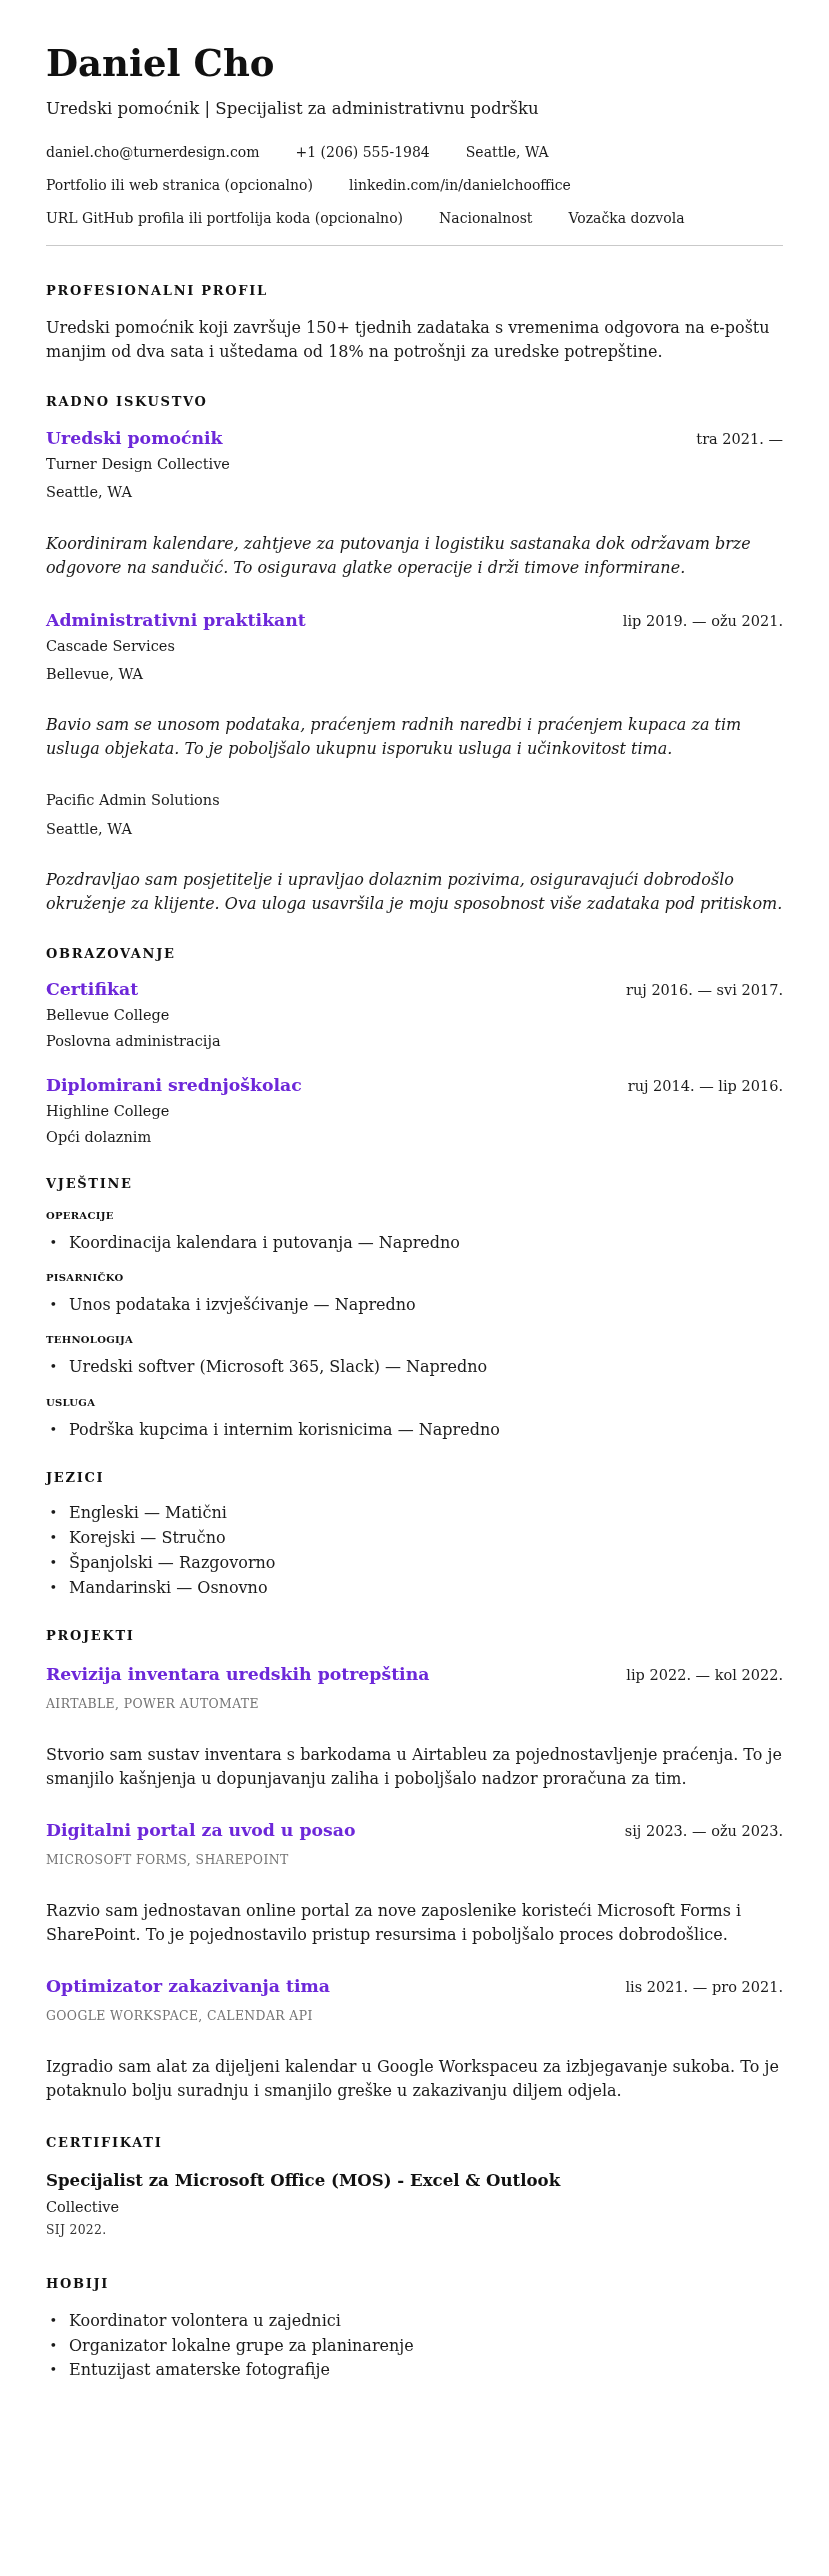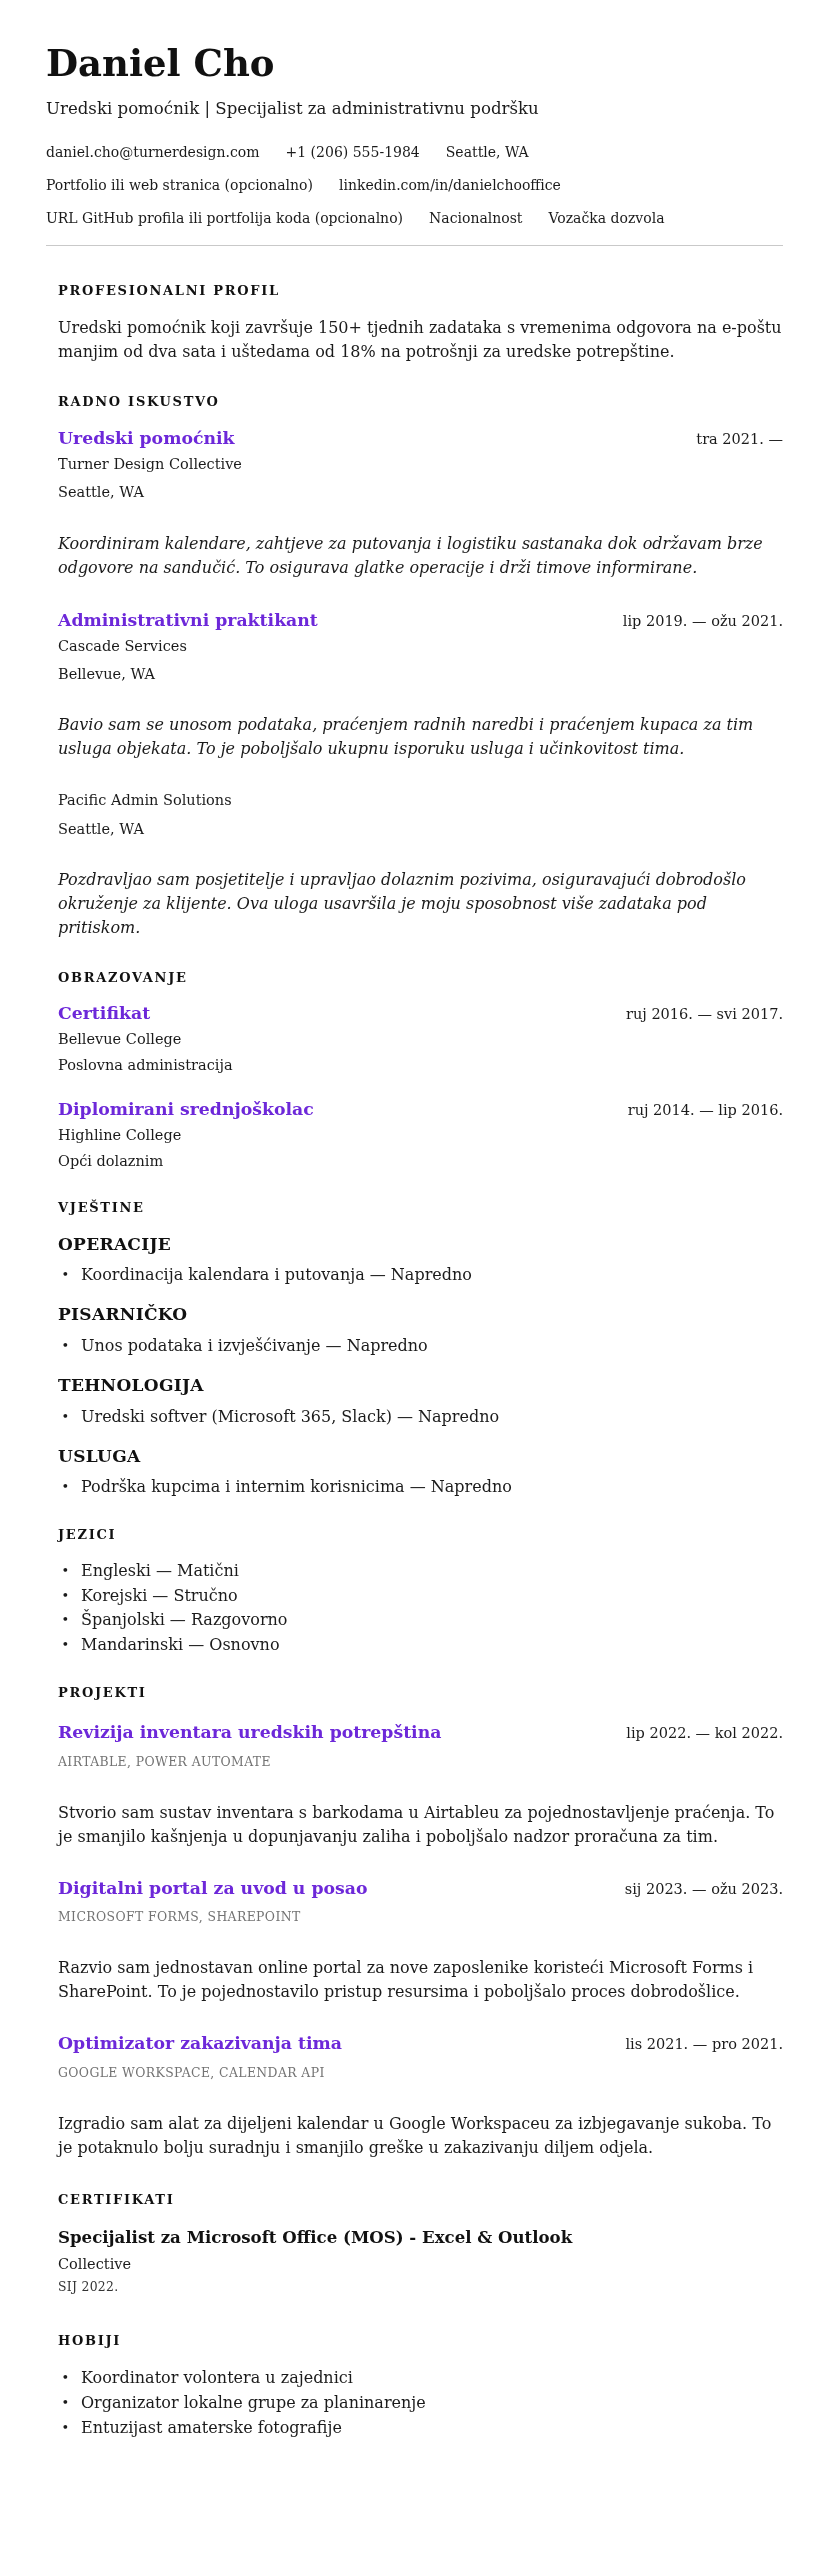--- a/index.html
+++ b/index.html
@@ -16,34 +16,34 @@
     font-size: 37px;
     font-weight: 700;
     line-height: 1.1;
     margin: 0 0 15px 0;
     color: #111;
   }
   .subtitle { font-size: 16.6px; line-height: 1.25; margin: 0 0 25px 0; }
 
   .contact-row {
     display: flex;
-    gap: 26px;
+    gap: 36px;
     font-size: 14px;
     line-height: 1.2;
     margin-bottom: 16px;
     flex-wrap: wrap;
   }
   .divider {
     border: none;
     border-top: 1.4px solid #c9c9c9;
     margin: 18px 0 0 0;
     height: 0;
   }
 
-  section { margin-top: 30px; margin-left: 12px; }
+  section { margin-top: 30px; }
   section.sec-profile { margin-top: 37px; }
   section.sec-certifications { margin-top: 32px; }
   section.sec-hobbies { margin-top: 39px; }
 
   h2.sec-heading {
     font-size: 13px;
     font-weight: 700;
     letter-spacing: 1.7px;
     line-height: 1.2;
     margin: 0 0 18px 0;
@@ -66,21 +66,21 @@
   .entry-company { font-size: 14.5px; line-height: 1.25; margin-top: 6.2px; }
   .entry-location { font-size: 14.5px; line-height: 1.25; margin-top: 10.4px; }
   .entry-desc { font-size: 16px; line-height: 24px; margin-top: 30px; font-style: italic; }
 
   .edu-entry + .edu-entry { margin-top: 25px; }
   .edu-school { font-size: 14.5px; line-height: 1.25; margin-top: 6.2px; }
   .edu-field { font-size: 14.5px; line-height: 1.25; margin-top: 7.6px; }
 
   .skill-group + .skill-group { margin-top: 19.4px; }
   .skill-cat {
-    font-size: 17px;
+    font-size: 10px;
     font-weight: 700;
     letter-spacing: 0.3px;
     line-height: 1.2;
     color: #111;
   }
 
   ul.blist { list-style: none; margin: 11px 0 0 0; padding: 0; }
   ul.blist li {
     font-size: 16px;
     line-height: 20px;

